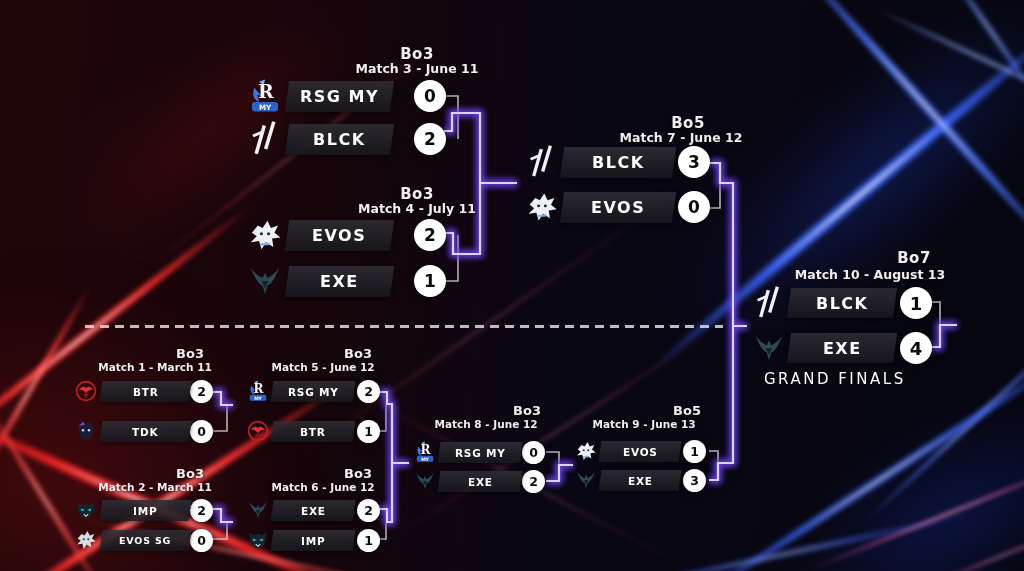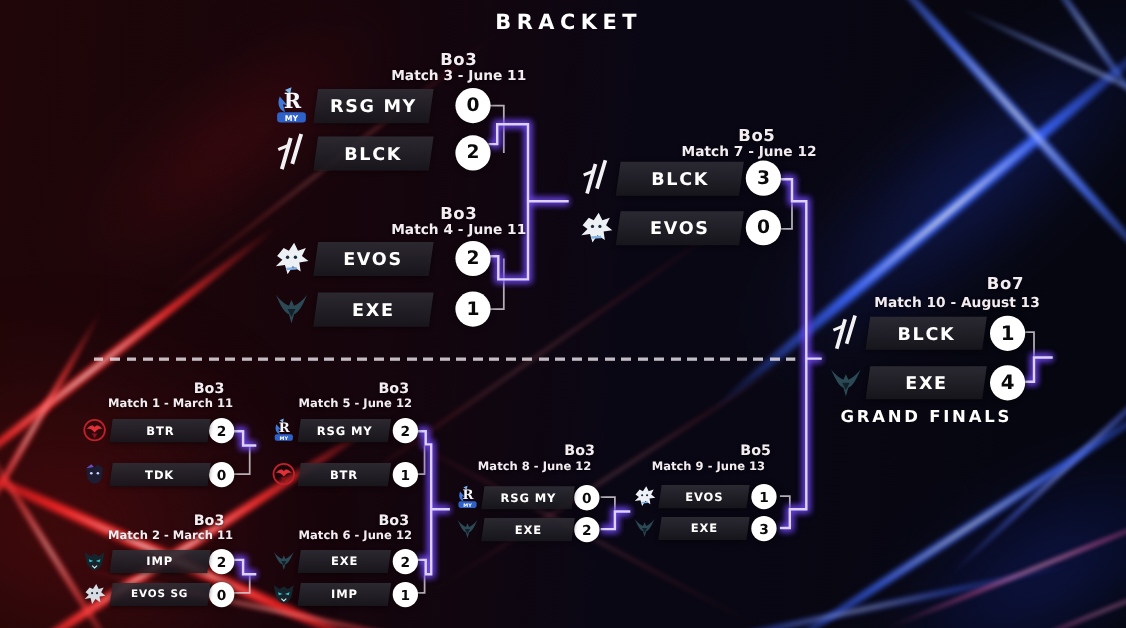--- a/index.html
+++ b/index.html
@@ -16,21 +16,21 @@
     background:radial-gradient(closest-side,var(--c),transparent 72%);
     filter:blur(var(--b,26px));opacity:var(--o,1);transform:rotate(var(--r,0deg));}
   #vignette{position:absolute;inset:0;pointer-events:none;
     background:radial-gradient(120% 120% at 50% 45%,transparent 55%,rgba(0,0,0,.55) 100%);}
   
   #wires{position:absolute;left:0;top:0;pointer-events:none;}
   
   #title{position:absolute;top:9px;left:517px;transform:translateX(-50%);
     color:#fff;font-size:19px;font-weight:bold;letter-spacing:5px;white-space:nowrap;}
   #gf-label{position:absolute;left:764px;top:370px;color:#fff;font-size:15px;
-    font-weight:bold;letter-spacing:2.5px;white-space:nowrap;}
+    font-weight:normal;letter-spacing:2.5px;white-space:nowrap;}
   #divider{position:absolute;left:85px;top:325px;width:638px;height:3px;
     background:repeating-linear-gradient(90deg,rgba(226,219,226,.85) 0 9px,transparent 9px 15px);}
   
   .match{position:absolute;}
   .match .bo,.match .date{position:absolute;transform:translateX(-50%);
     color:#f3ecf1;font-weight:bold;white-space:nowrap;text-shadow:0 1px 3px rgba(0,0,0,.7);}
   .match .bo{top:1px;left:var(--hx1);}
   .match .date{left:var(--hx2);}
   .size-l .bo,.size-gf .bo{font-size:15px;letter-spacing:.5px;}
   .size-l .date,.size-gf .date{top:17px;font-size:12.5px;}
@@ -158,21 +158,20 @@
         M546 481 H559 V465 H573"></path>
     </defs>
     <path d="M444 96 H458 V139 M444 281 H458 V235 M710 208 H720 V184 M709 451 H718 V464
          M932 302 H940 V324 M212 431 H227 V406 M210 539 H227 V523
          M379 431 H386 V405 M379 539 H386 V523 M546 452 H559 V464" fill="none" stroke="#d3cdd4" stroke-width="1.6" opacity=".85"></path>
     <use href="#winner-paths" fill="none" stroke="#5c2fe8" stroke-width="8" opacity=".55" filter="url(#pglow)"></use>
     <use href="#winner-paths" fill="none" stroke="#7b52f5" stroke-width="4.5" opacity=".9" filter="url(#pglow)"></use>
     <use href="#winner-paths" fill="none" stroke="#dcd2ff" stroke-width="2.2"></use>
   </svg>
 
-  <div id="title">BRACKET</div>
   <div id="divider"></div>
   <div id="gf-label">GRAND FINALS</div>
 
   <div class="match size-l" style="left:245px;top:44px;--hx1:172px;--hx2:172px">
     <div class="bo">Bo3</div>
     <div class="date">Match 3 - June 11</div>
     <div class="row" style="top:33px">
       <span class="logo">
           <svg viewBox="0 0 32 32">
             <use href="#lg-rsgmy"></use>
@@ -191,21 +190,21 @@
         </span>
       <span class="plate" style="width:105px">
           <span class="pn">BLCK</span>
         </span>
       <span class="score" style="margin-left:22px">2</span>
     </div>
   </div>
 
   <div class="match size-l" style="left:245px;top:184px;--hx1:172px;--hx2:172px">
     <div class="bo">Bo3</div>
-    <div class="date">Match 4 - June 11</div>
+    <div class="date">Match 4 - July 11</div>
     <div class="row" style="top:32px">
       <span class="logo">
           <svg viewBox="0 0 32 32">
             <use href="#lg-evos"></use>
           </svg>
         </span>
       <span class="plate" style="width:105px">
           <span class="pn">EVOS</span>
         </span>
       <span class="score" style="margin-left:22px">2</span>

